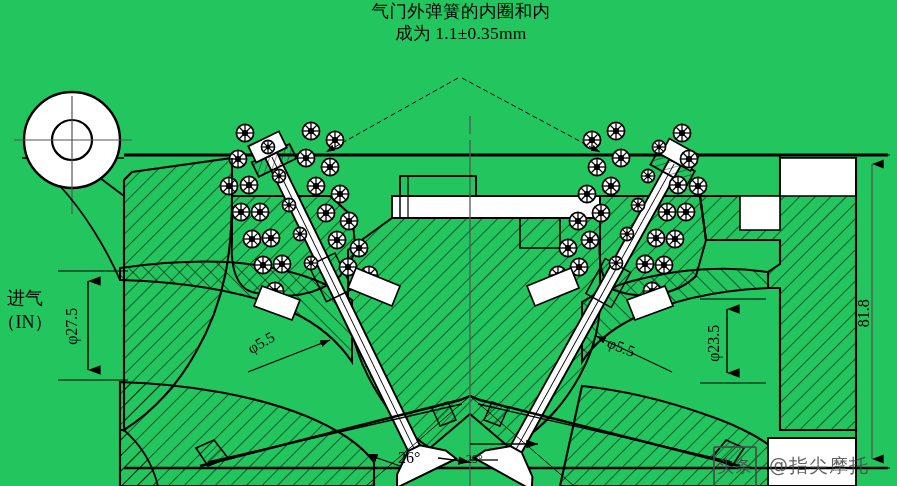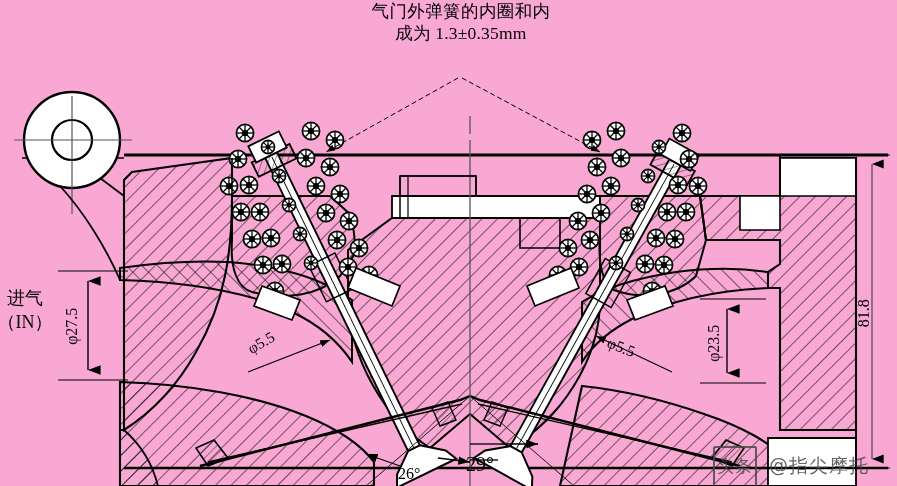--- a/index.html
+++ b/index.html
@@ -7,21 +7,21 @@
     padding: 0;
     background: #ffffff;
   }
   body {
     font-family: "Liberation Serif", serif;
   }
   #page {
     position: relative;
     width: 897px;
     height: 486px;
-    background: #f9a8d4;
+    background: #22c55e;
     overflow: hidden;
   }
   #drawing {
     position: absolute;
     left: 0;
     top: 0;
     width: 897px;
     height: 486px;
   }
   .anno {
@@ -98,26 +98,25 @@
     left: 608px;
     top: 332px;
     font-size: 15.5px;
     transform: rotate(22deg);
     transform-origin: 0 50%;
   }
   .ang-26 {
     left: 398px;
     top: 448px;
     font-size: 16px;
-    margin-top: 16px;
   }
   .ang-29 {
     left: 466px;
     top: 452px;
-    font-size: 20px;
+    font-size: 12px;
   }
   .watermark {
     left: 713px;
     top: 446px;
     font-size: 19px;
     color: #4a4a4a;
     font-family: "DejaVu Sans", sans-serif;
     letter-spacing: 1px;
     opacity: 0.85;
   }
@@ -400,21 +399,21 @@
       <line x1="476" y1="176" x2="476" y2="196" stroke="#000" stroke-width="1.5"></line>
       <line x1="400" y1="176" x2="476" y2="176" stroke="#000" stroke-width="1.6"></line>
       <line x1="232" y1="158" x2="232" y2="200" stroke="#000" stroke-width="1.6"></line>
       <line x1="780" y1="155" x2="780" y2="196" stroke="#000" stroke-width="1.6"></line>
       <line x1="856" y1="158" x2="856" y2="468" stroke="#000" stroke-width="2.0"></line>
     </g>
   </svg>
 
   <div class="anno note-block">
     <span class="ln">气门外弹簧的内圈和内</span>
-    <span class="ln ln3">成为 1.3±0.35mm</span>
+    <span class="ln ln3">成为 1.1±0.35mm</span>
   </div>
 
   <div class="anno port-label in-label">
     <span>进气</span>
     <span class="l2">（IN）</span>
   </div>
 
 
   <div class="anno dim dim-275 vert">φ27.5</div>
   <div class="anno dim dim-235 vert">φ23.5</div>

